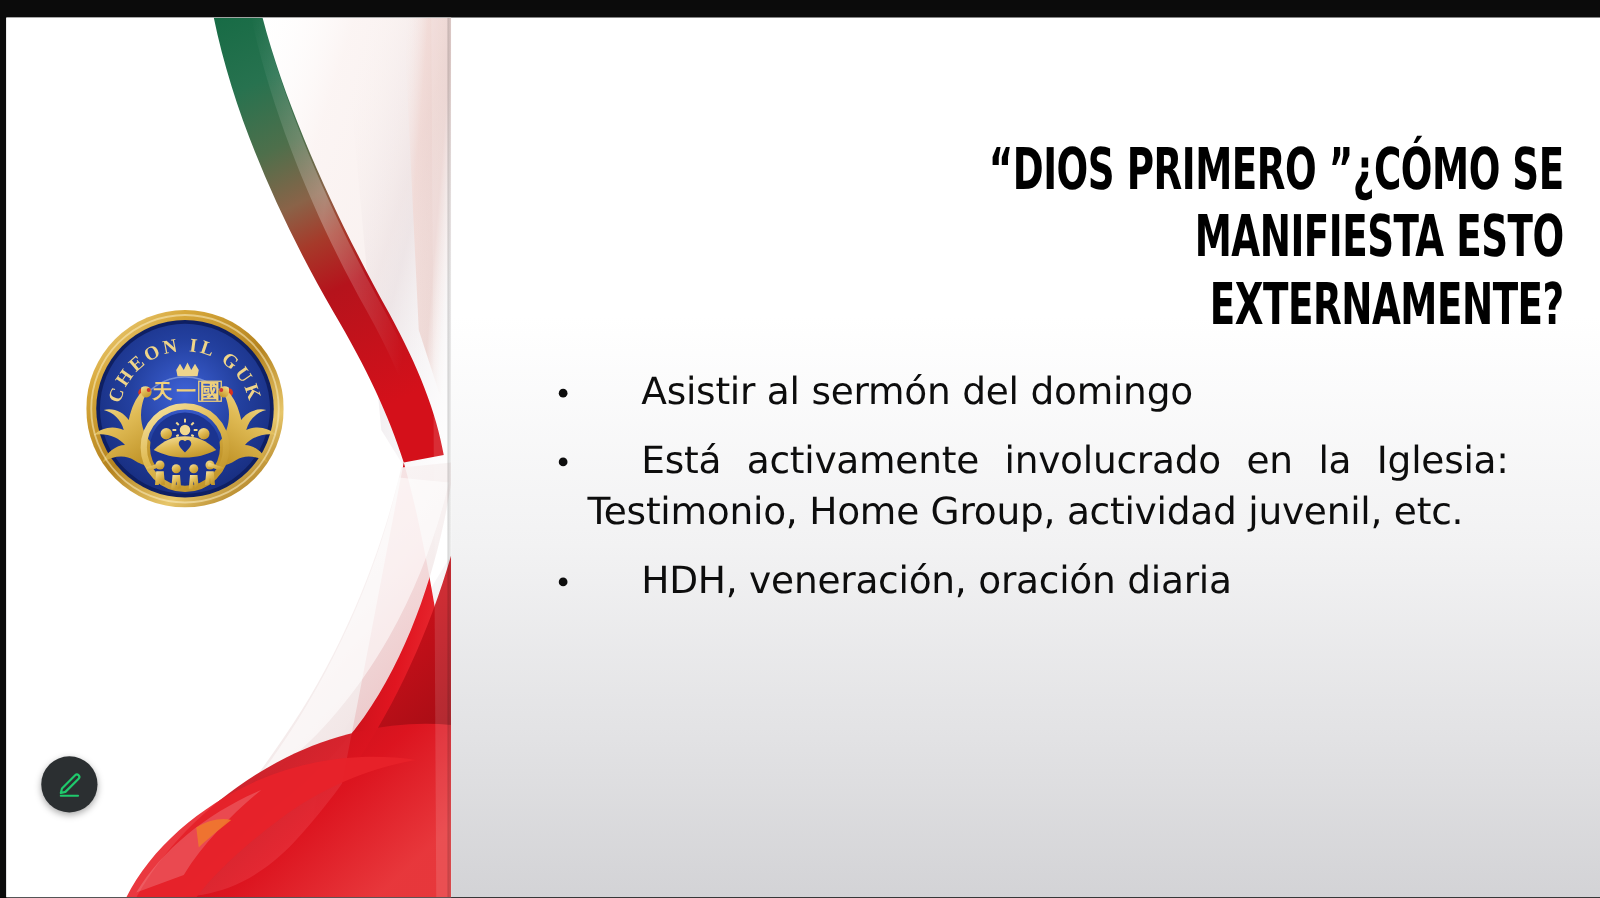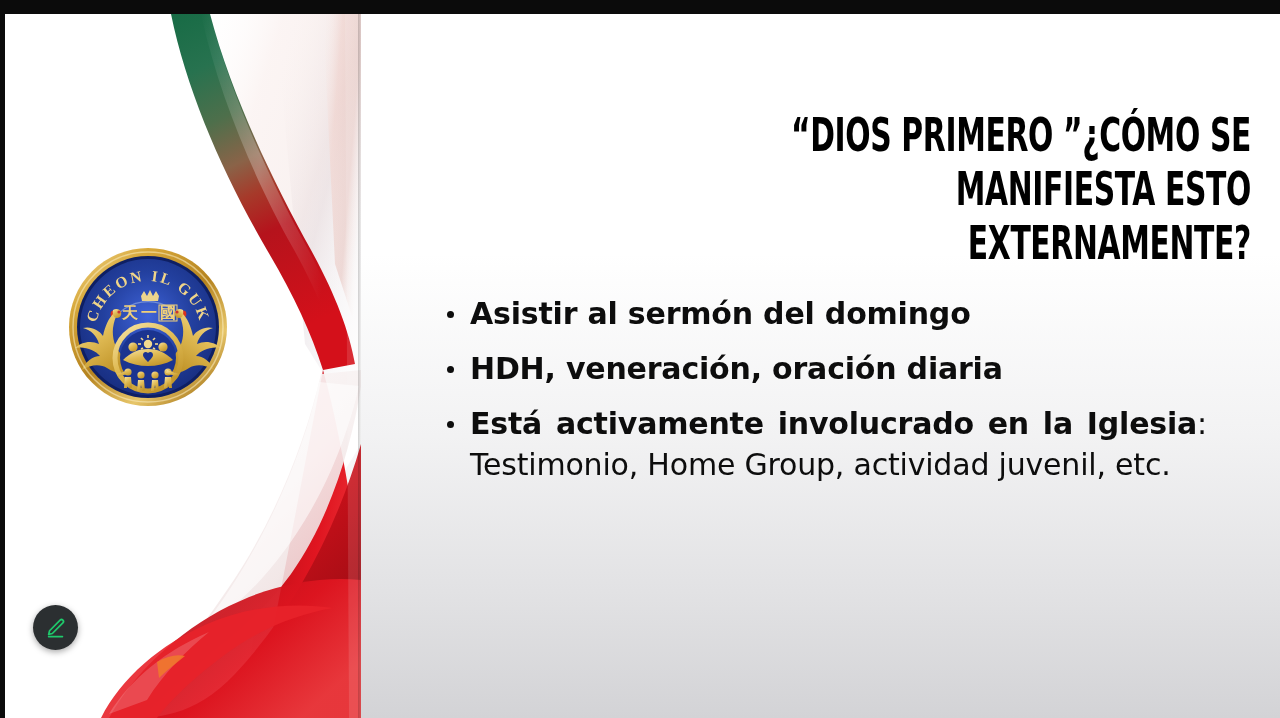--- a/index.html
+++ b/index.html
@@ -86,21 +86,21 @@
     line-height:41px;
     text-align:justify;
     letter-spacing:-0.2px;
     font-weight:400;
   }
   .bullet:last-child{ margin-bottom:0; }
   .bullet .dot{
     position:absolute; left:6px; top:18px;
     width:7px; height:7px; border-radius:50%; background:#0d0d0d;
   }
-  .bullet b{ font-weight:700; }
+  .bullet b{ font-weight:400;margin-left:43px; }
   .bullet .body{ display:inline; }
   .bullet.justify{ text-align-last:left; }
 </style>
 </head>
 <body>
 
 <div id="viewer">
 
   <div id="topbar"></div>
   <div id="leftedge"></div>
@@ -319,26 +319,26 @@
       </div>
 
       <div id="bullets">
 
         <div class="bullet">
           <span class="dot"></span>
           <b>Asistir al sermón del domingo</b><span class="body"></span>
         </div>
 
 
+        <div class="bullet justify">
+          <span class="dot"></span>
+          <b>Está activamente involucrado en la Iglesia</b><span class="body">: Testimonio, Home Group, actividad juvenil, etc.</span>
+        </div>
+
         <div class="bullet">
           <span class="dot"></span>
           <b>HDH, veneración, oración diaria</b><span class="body"></span>
         </div>
 
-        <div class="bullet justify">
-          <span class="dot"></span>
-          <b>Está activamente involucrado en la Iglesia</b><span class="body">: Testimonio, Home Group, actividad juvenil, etc.</span>
-        </div>
-
       </div>
     </div>
   </div>
 </div>
 
 </body></html>

